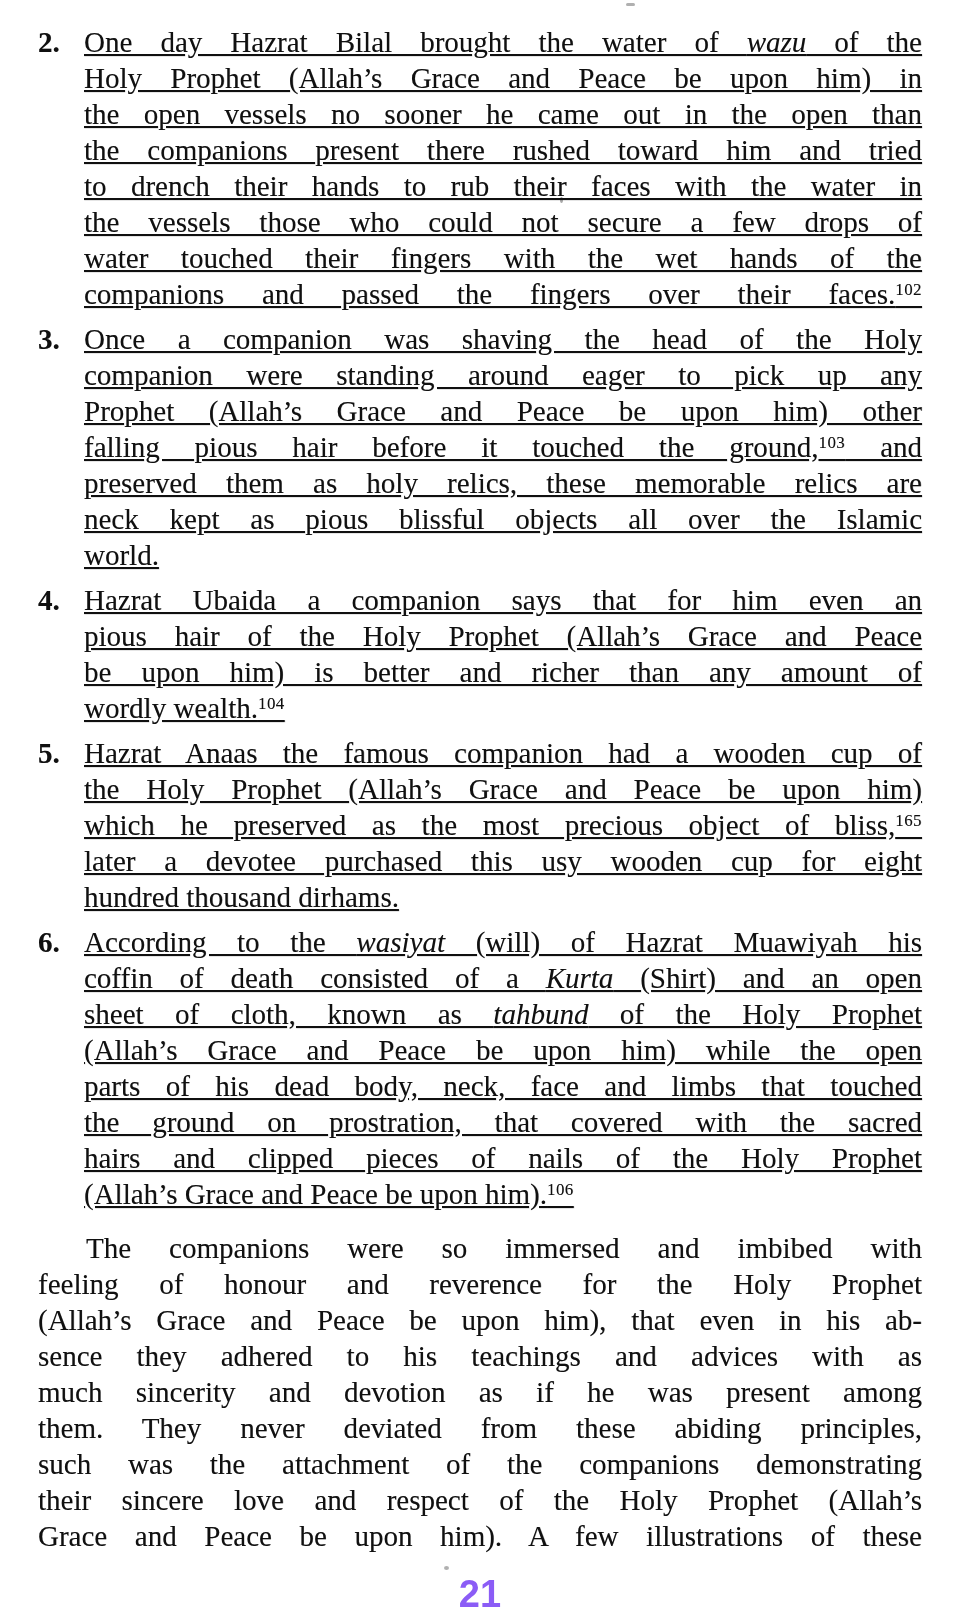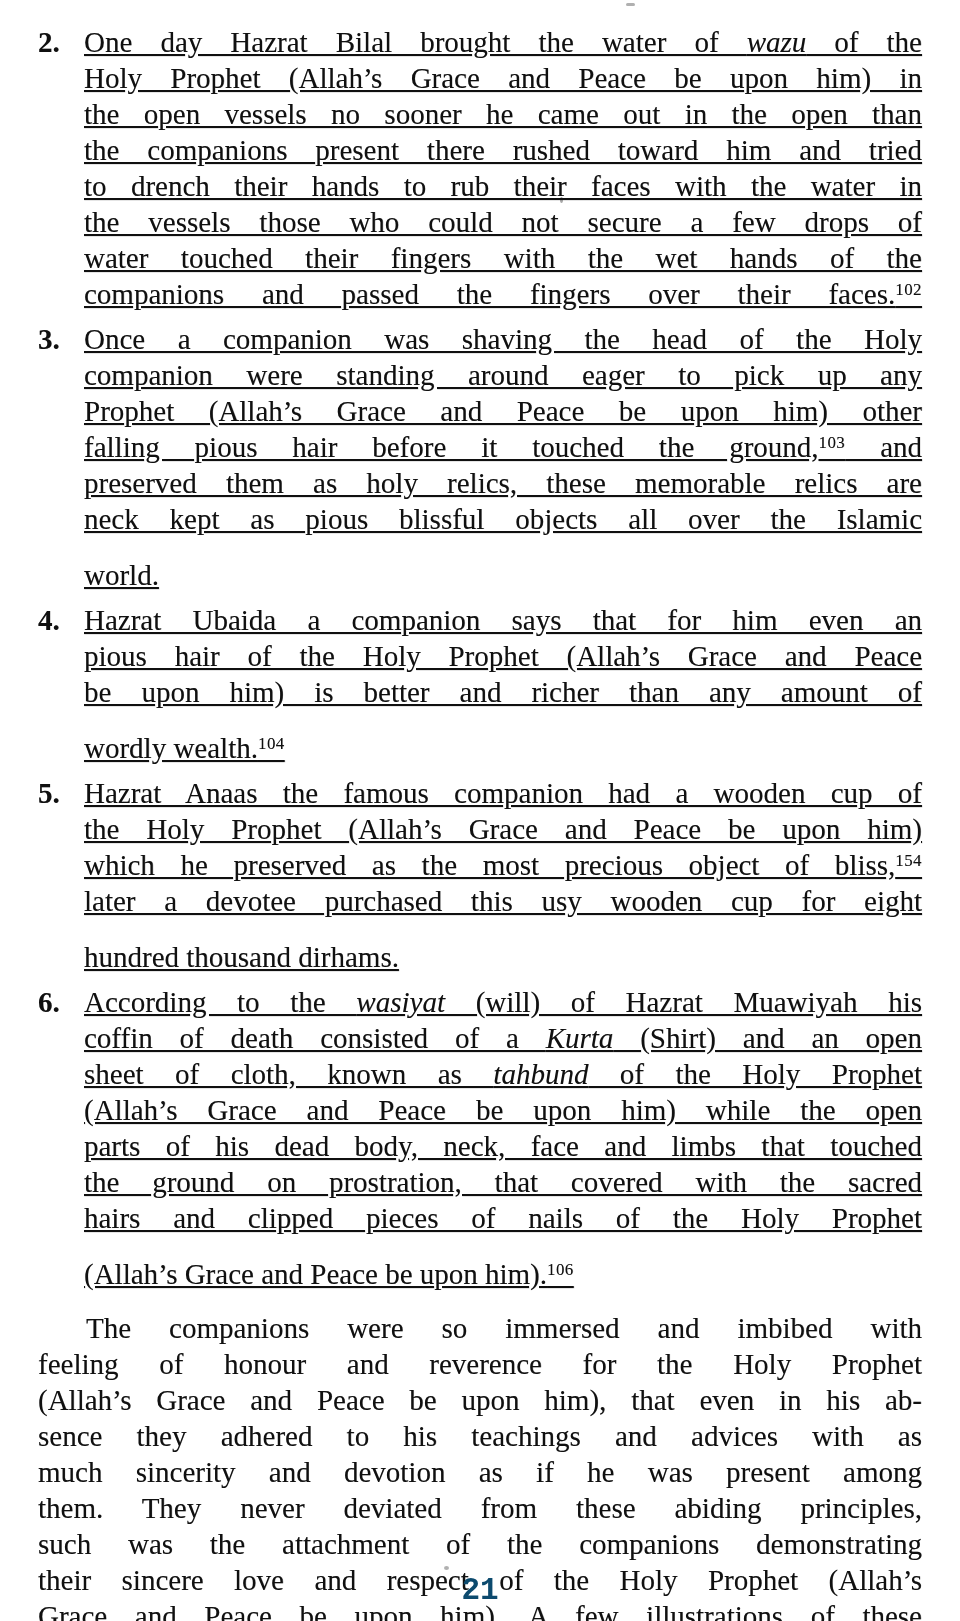--- a/index.html
+++ b/index.html
@@ -38,42 +38,42 @@
   }
   .item-body { flex: 1; min-width: 0; text-decoration: underline; }
   .line {
     font-size: 29px;
     line-height: 36px;
     text-align: justify;
     text-align-last: justify;
     text-shadow: 0.3px 0.3px 0 rgba(0,0,0,0.35);
     white-space: normal;
   }
-  .line.left { text-align-last: left; margin-top: 20px; }
+  .line.left { text-align-last: left; }
   .line.indent { text-indent: 48px; }
   .line i { font-style: italic; }
   .line sup {
     font-size: 58%;
     line-height: 0;
     vertical-align: baseline;
     position: relative;
     top: -0.55em;
     letter-spacing: 0.5px;
   }
   .para { margin-top: 18px; }
   .pageno {
     position: absolute;
     top: 1573px;
     left: 0;
     width: 100%;
     text-align: center;
-    font-family: Liberation Mono, monospace;
+    font-family: Liberation Sans, sans-serif;
     font-weight: bold;
-    font-size: 31px;
-    color: #0c4a6e;
+    font-size: 38px;
+    color: #8b5cf6;
   }
   .artifact {
     position: absolute;
     background: #6f6f6f;
     border-radius: 2px;
   }
   .artifact-dash-top { left: 626px; top: 3px; width: 9px; height: 3px; opacity: 0.55; }
   .artifact-dot-not  { left: 560px; top: 197px; width: 3px; height: 6px; opacity: 0.6; border-radius: 50%; }
   .artifact-dot-foot { left: 444px; top: 1566px; width: 5px; height: 4px; opacity: 0.55; border-radius: 50%; }
 </style>
@@ -118,21 +118,21 @@
             <div class="line">pious hair of the Holy Prophet (Allah’s Grace and Peace</div>
             <div class="line">be upon him) is better and richer than any amount of</div>
             <div class="line left">wordly wealth.<sup>104</sup></div>
           </div>
         </div>
         <div class="item">
           <div class="marker">5.</div>
           <div class="item-body">
             <div class="line">Hazrat Anaas the famous companion had a wooden cup of</div>
             <div class="line">the Holy Prophet (Allah’s Grace and Peace be upon him)</div>
-            <div class="line">which he preserved as the most precious object of bliss,<sup>154</sup></div>
+            <div class="line">which he preserved as the most precious object of bliss,<sup>165</sup></div>
             <div class="line">later a devotee purchased this usy wooden cup for eight</div>
             <div class="line left">hundred thousand dirhams.</div>
           </div>
         </div>
         <div class="item">
           <div class="marker">6.</div>
           <div class="item-body">
             <div class="line">According to the <i>wasiyat</i> (will) of Hazrat Muawiyah his</div>
             <div class="line">coffin of death consisted of a <i>Kurta</i> (Shirt) and an open</div>
             <div class="line">sheet of cloth, known as <i>tahbund</i> of the Holy Prophet</div>

